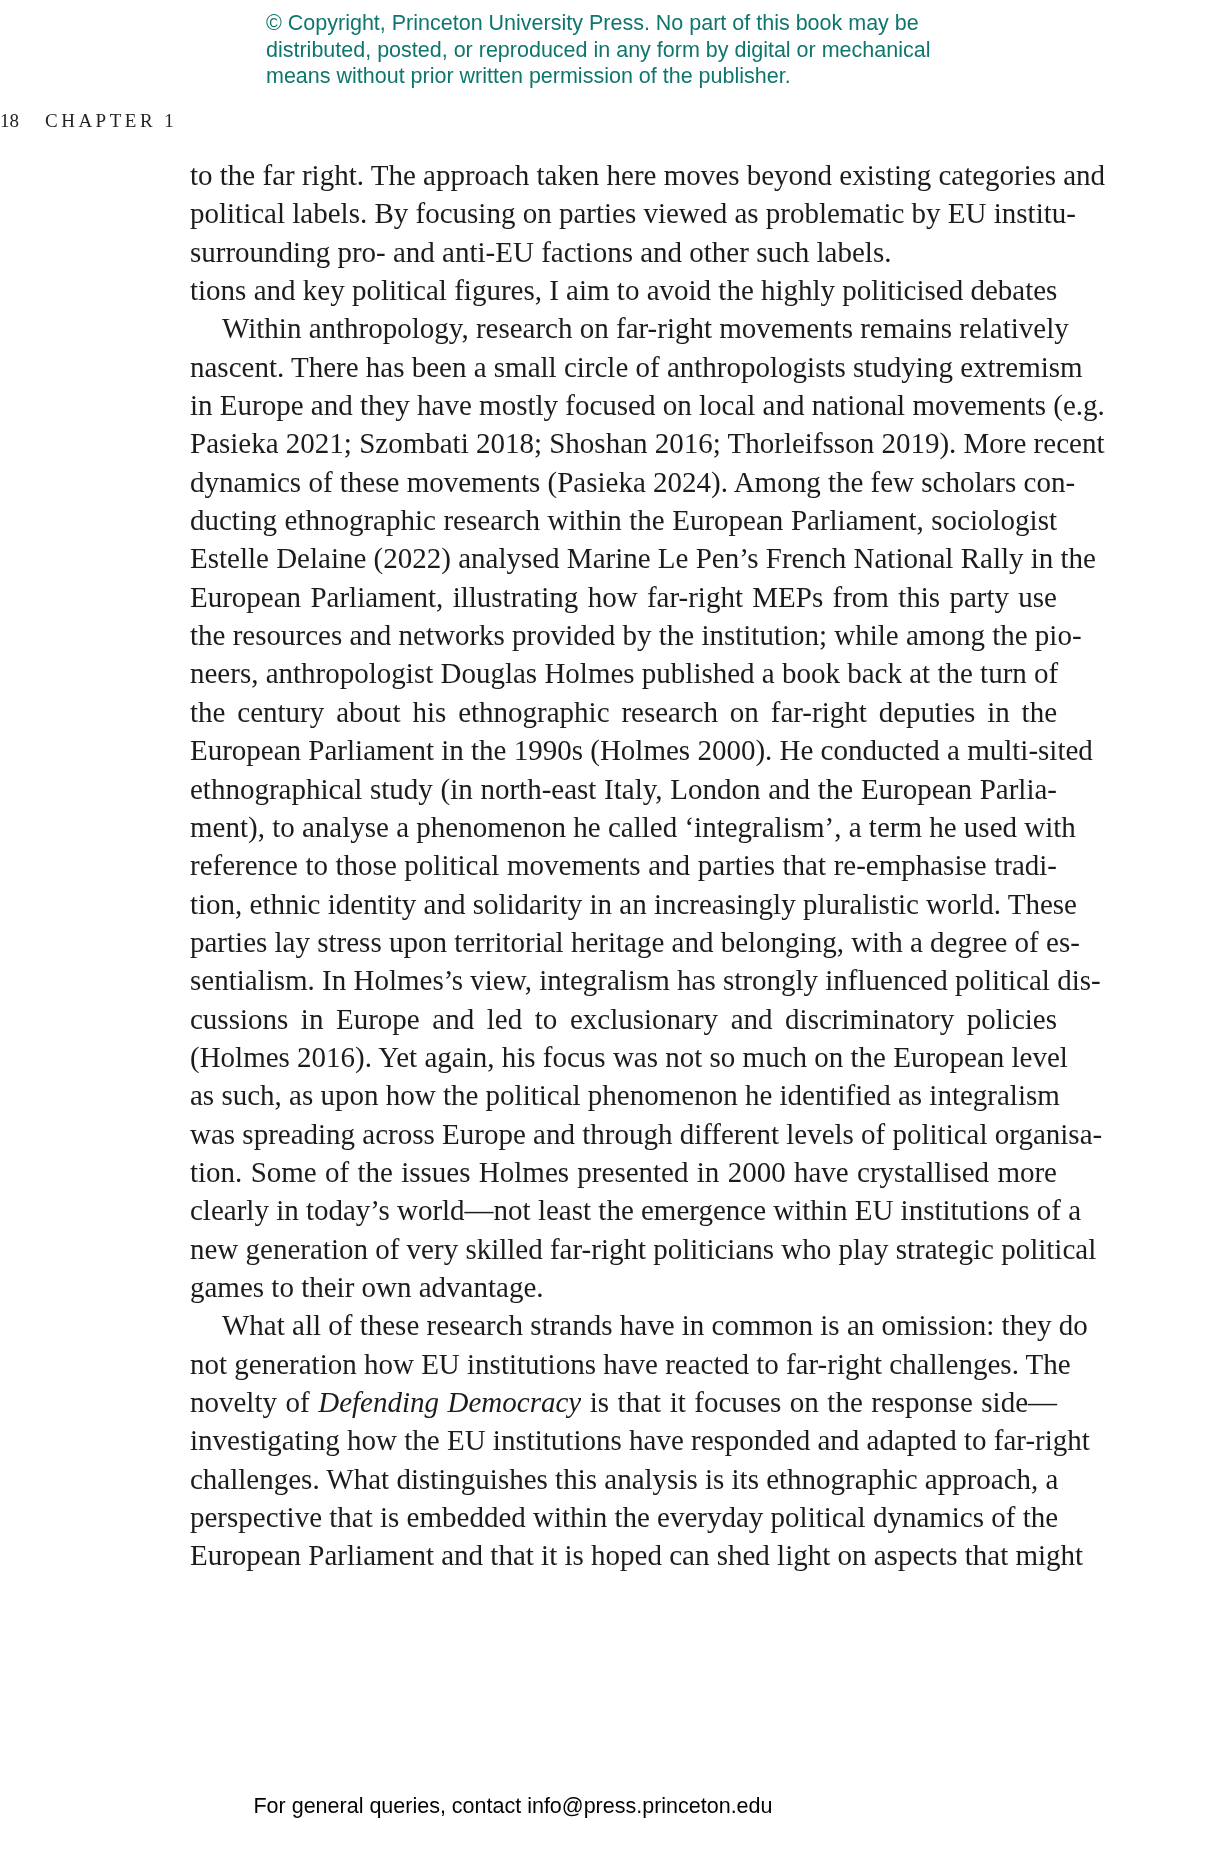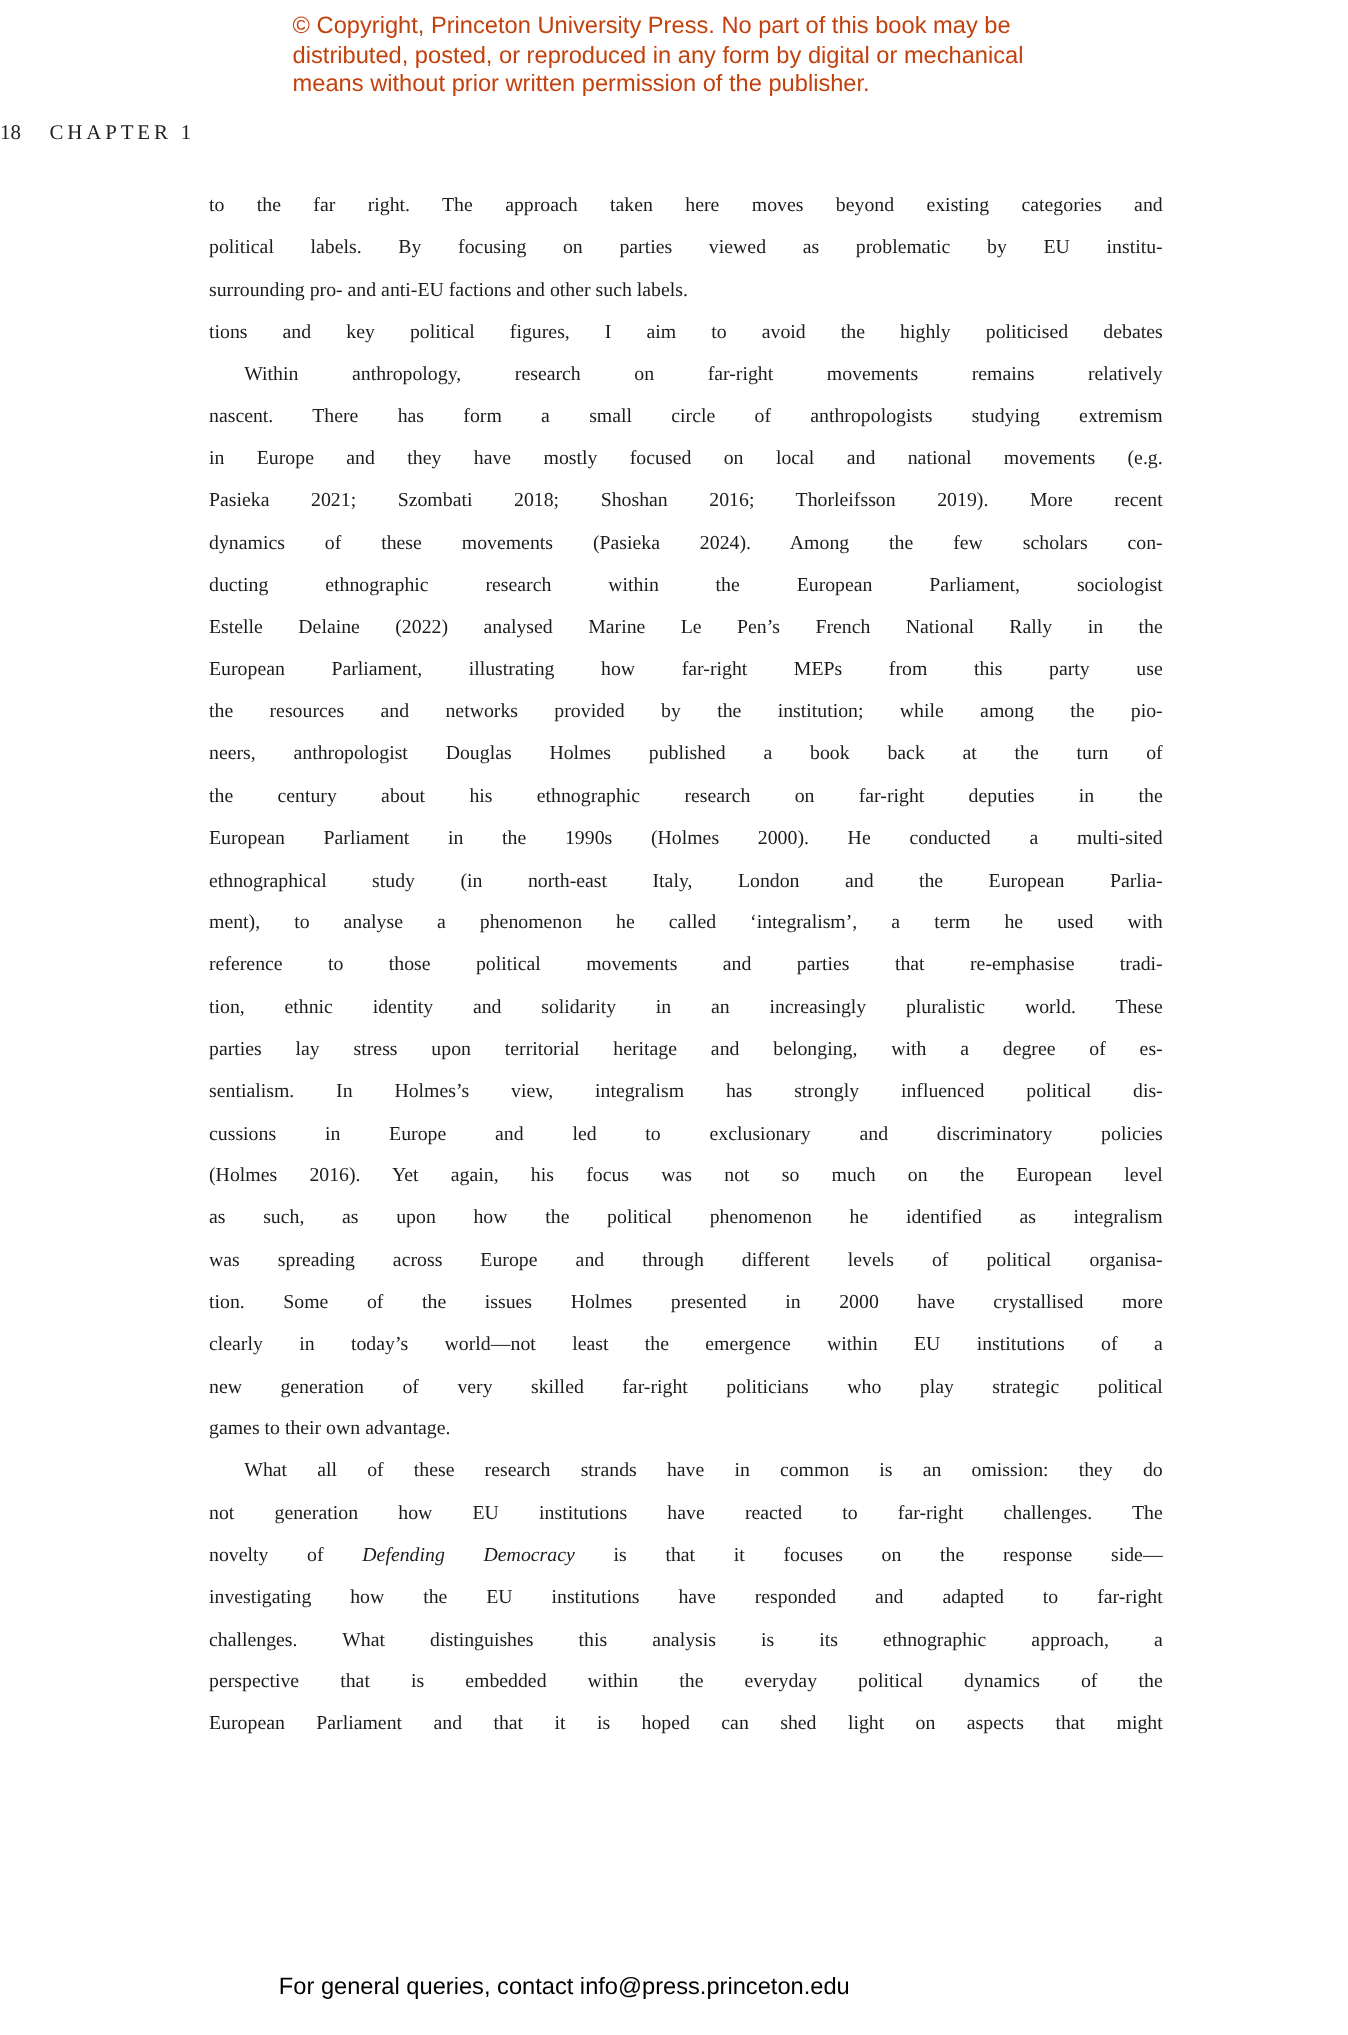--- a/index.html
+++ b/index.html
@@ -1,30 +1,30 @@
 <!DOCTYPE html>
 <html><head>
 <meta charset="utf-8">
 <style>
   html, body { margin: 0; padding: 0; background: #ffffff; }
   body { width: 1225px; height: 1850px; position: relative; overflow: hidden; color: #1a1a1a; }
   .copyright {
     position: absolute; left: 266px; top: 10px; width: 720px;
-    font-family: "Liberation Sans", sans-serif; font-size: 21.5px; line-height: 26.5px; color: #c2410c;
+    font-family: "Liberation Sans", sans-serif; font-size: 21.5px; line-height: 26.5px; color: #0f766e;
   }
   .copyright div { white-space: nowrap; }
   .running-head {
     position: absolute; left: 0; width: 1225px; top: 110px; text-align: left;
     font-family: "Liberation Serif", serif; font-size: 19px; color: #222;
     letter-spacing: 3.5px;
   }
   .running-head .pgnum { letter-spacing: 0; margin-right: 26px; }
   .body-text {
-    position: absolute; left: 190px; top: 167px; width: 867px;
-    font-family: "Liberation Serif", serif; font-size: 18px; line-height: 38.35px; color: #1c1c1c;
+    position: absolute; left: 190px; top: 156px; width: 867px;
+    font-family: "Liberation Serif", serif; font-size: 29px; line-height: 38.35px; color: #1c1c1c;
   }
   .line { display: block; text-align: justify; text-align-last: justify; white-space: nowrap; height: 38.35px; overflow: visible; }
   .line.last { text-align-last: left; }
   .line.indent { text-indent: 32px; }
   .line em { font-style: italic; }
   .footer {
     position: absolute; left: 0; width: 1026px; top: 1794px; text-align: center;
     font-family: "Liberation Sans", sans-serif; font-size: 21.5px; color: #000;
   }
 </style>
@@ -40,21 +40,21 @@
 <div class="running-head">
   <span class="pgnum">18</span><span>CHAPTER 1</span>
 </div>
 
 <div class="body-text" id="body-text">
     <div class="line">to the far right. The approach taken here moves beyond existing categories and</div>
     <div class="line">political labels. By focusing on parties viewed as problematic by EU institu-</div>
     <div class="line last">surrounding pro- and anti-EU factions and other such labels.</div>
     <div class="line">tions and key political figures, I aim to avoid the highly politicised debates</div>
     <div class="line indent">Within anthropology, research on far-right movements remains relatively</div>
-    <div class="line">nascent. There has form a small circle of anthropologists studying extremism</div>
+    <div class="line">nascent. There has been a small circle of anthropologists studying extremism</div>
     <div class="line">in Europe and they have mostly focused on local and national movements (e.g.</div>
     <div class="line">Pasieka 2021; Szombati 2018; Shoshan 2016; Thorleifsson 2019). More recent</div>
     <div class="line">dynamics of these movements (Pasieka 2024). Among the few scholars con-</div>
     <div class="line">ducting ethnographic research within the European Parliament, sociologist</div>
     <div class="line">Estelle Delaine (2022) analysed Marine Le Pen’s French National Rally in the</div>
     <div class="line">European Parliament, illustrating how far-right MEPs from this party use</div>
     <div class="line">the resources and networks provided by the institution; while among the pio-</div>
     <div class="line">neers, anthropologist Douglas Holmes published a book back at the turn of</div>
     <div class="line">the century about his ethnographic research on far-right deputies in the</div>
     <div class="line">European Parliament in the 1990s (Holmes 2000). He conducted a multi-sited</div>

